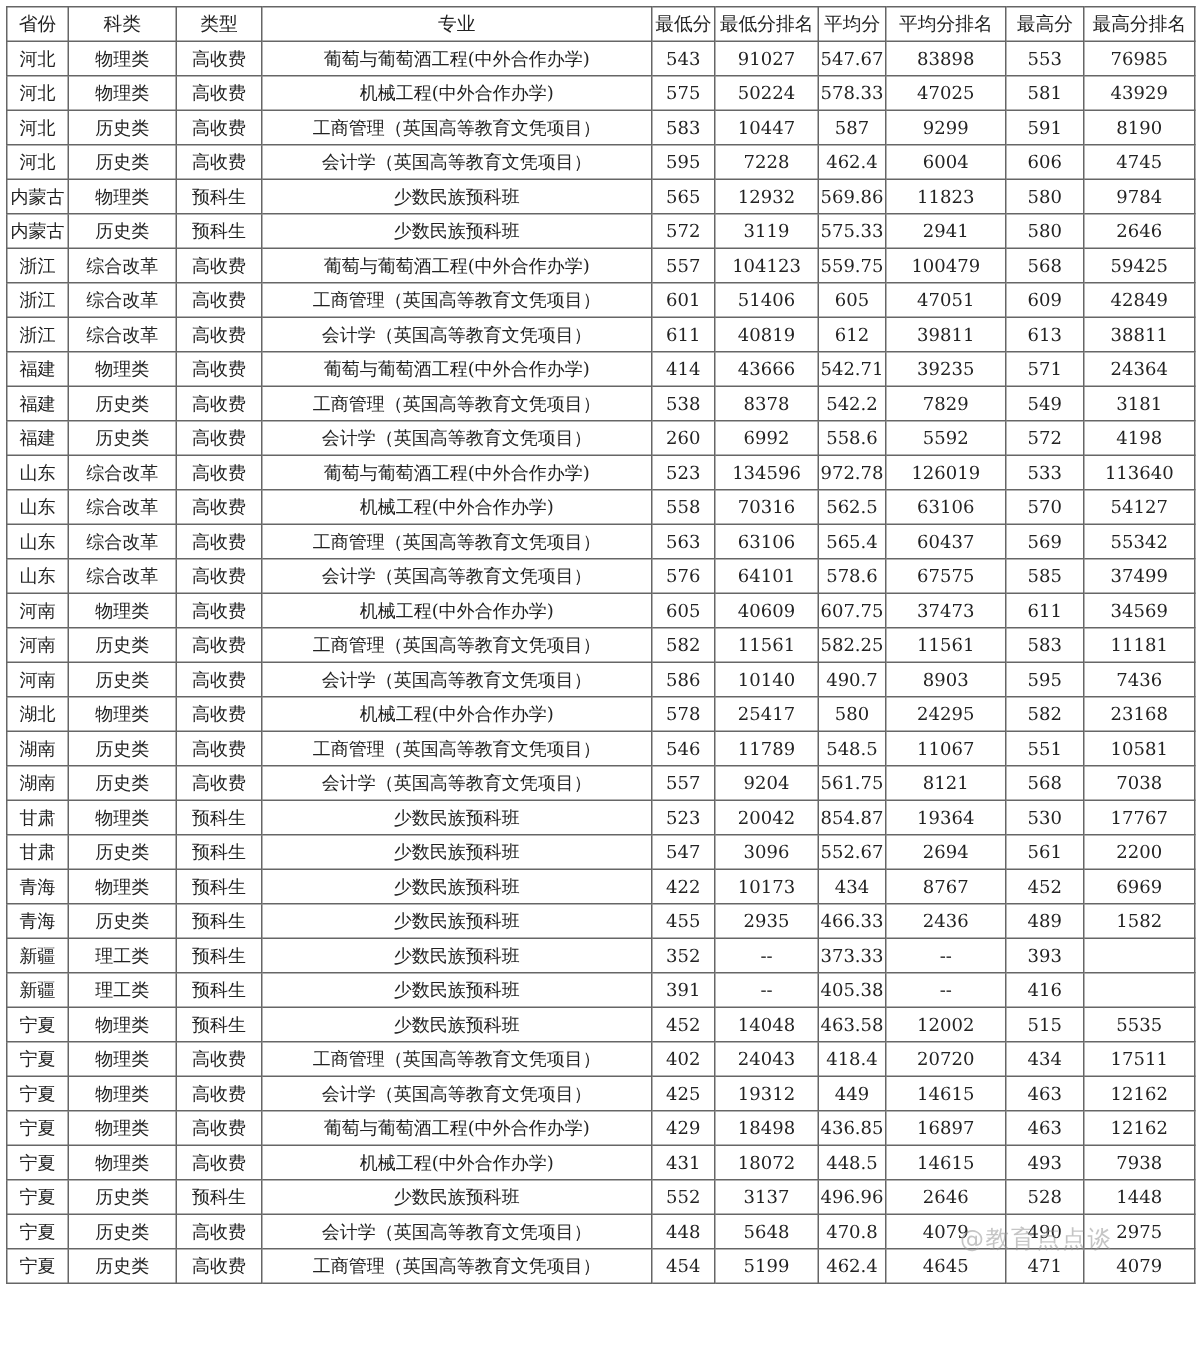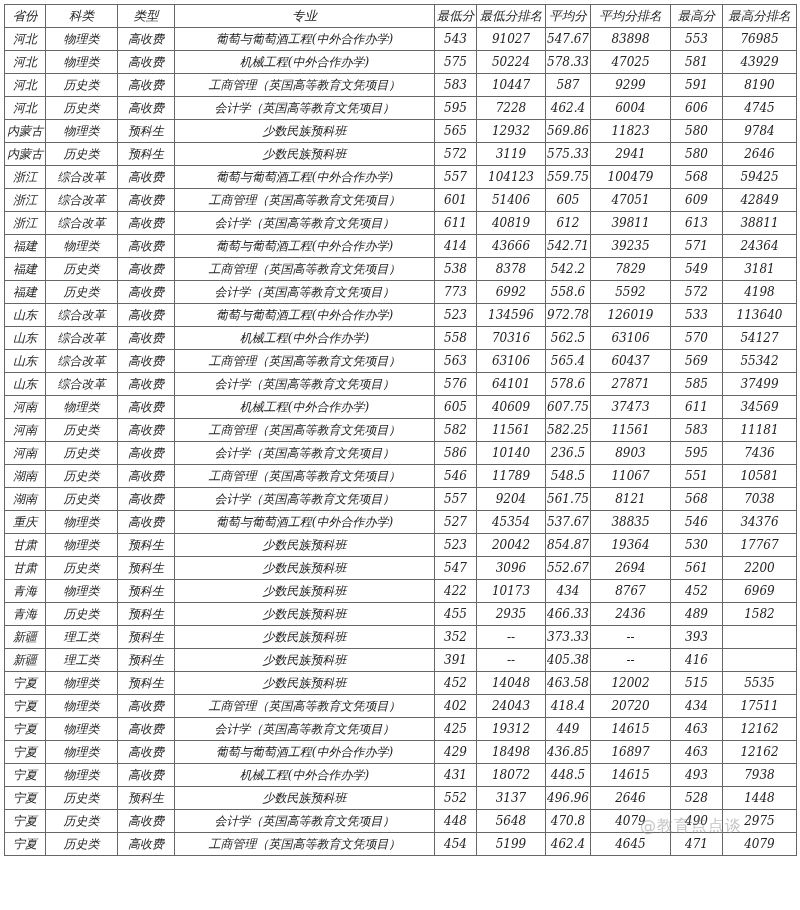--- a/index.html
+++ b/index.html
@@ -1,19 +1,19 @@
 <!DOCTYPE html>
 <html><head>
 <meta charset="utf-8">
 <style>
   html, body { margin: 0; padding: 0; background: #ffffff; }
   body { width: 800px; height: 910px; position: relative; overflow: hidden;
          font-family: "DejaVu Serif", "Liberation Serif", serif; color: #222; }
   table { position: absolute; left: 4px; top: 4px; border-collapse: collapse;
-          table-layout: fixed; width: 792px; font-style: italic; }
+          table-layout: fixed; width: 792px; }
   td, th { border: 1px solid #666; text-align: center; vertical-align: middle;
            height: 22px; padding: 0; font-size: 12px; font-weight: normal;
            white-space: nowrap; overflow: hidden; line-height: 22px; }
   th { font-size: 12.5px; }
   .watermark { position: absolute; left: 640px; top: 816px; font-size: 16px;
                color: rgba(150,150,150,0.55); font-family: "DejaVu Sans", sans-serif;
                letter-spacing: 1px; pointer-events: none; }
 </style>
 </head>
 <body>
@@ -176,21 +176,21 @@
         <td>542.2</td>
         <td>7829</td>
         <td>549</td>
         <td>3181</td>
       </tr>
       <tr>
         <td>福建</td>
         <td>历史类</td>
         <td>高收费</td>
         <td>会计学（英国高等教育文凭项目）</td>
-        <td>773</td>
+        <td>260</td>
         <td>6992</td>
         <td>558.6</td>
         <td>5592</td>
         <td>572</td>
         <td>4198</td>
       </tr>
       <tr>
         <td>山东</td>
         <td>综合改革</td>
         <td>高收费</td>
@@ -227,21 +227,21 @@
         <td>55342</td>
       </tr>
       <tr>
         <td>山东</td>
         <td>综合改革</td>
         <td>高收费</td>
         <td>会计学（英国高等教育文凭项目）</td>
         <td>576</td>
         <td>64101</td>
         <td>578.6</td>
-        <td>27871</td>
+        <td>67575</td>
         <td>585</td>
         <td>37499</td>
       </tr>
       <tr>
         <td>河南</td>
         <td>物理类</td>
         <td>高收费</td>
         <td>机械工程(中外合作办学)</td>
         <td>605</td>
         <td>40609</td>
@@ -262,24 +262,36 @@
         <td>583</td>
         <td>11181</td>
       </tr>
       <tr>
         <td>河南</td>
         <td>历史类</td>
         <td>高收费</td>
         <td>会计学（英国高等教育文凭项目）</td>
         <td>586</td>
         <td>10140</td>
-        <td>236.5</td>
+        <td>490.7</td>
         <td>8903</td>
         <td>595</td>
         <td>7436</td>
+      </tr>
+      <tr>
+        <td>湖北</td>
+        <td>物理类</td>
+        <td>高收费</td>
+        <td>机械工程(中外合作办学)</td>
+        <td>578</td>
+        <td>25417</td>
+        <td>580</td>
+        <td>24295</td>
+        <td>582</td>
+        <td>23168</td>
       </tr>
       <tr>
         <td>湖南</td>
         <td>历史类</td>
         <td>高收费</td>
         <td>工商管理（英国高等教育文凭项目）</td>
         <td>546</td>
         <td>11789</td>
         <td>548.5</td>
         <td>11067</td>
@@ -290,32 +302,20 @@
         <td>湖南</td>
         <td>历史类</td>
         <td>高收费</td>
         <td>会计学（英国高等教育文凭项目）</td>
         <td>557</td>
         <td>9204</td>
         <td>561.75</td>
         <td>8121</td>
         <td>568</td>
         <td>7038</td>
-      </tr>
-      <tr>
-        <td>重庆</td>
-        <td>物理类</td>
-        <td>高收费</td>
-        <td>葡萄与葡萄酒工程(中外合作办学)</td>
-        <td>527</td>
-        <td>45354</td>
-        <td>537.67</td>
-        <td>38835</td>
-        <td>546</td>
-        <td>34376</td>
       </tr>
       <tr>
         <td>甘肃</td>
         <td>物理类</td>
         <td>预科生</td>
         <td>少数民族预科班</td>
         <td>523</td>
         <td>20042</td>
         <td>854.87</td>
         <td>19364</td>

